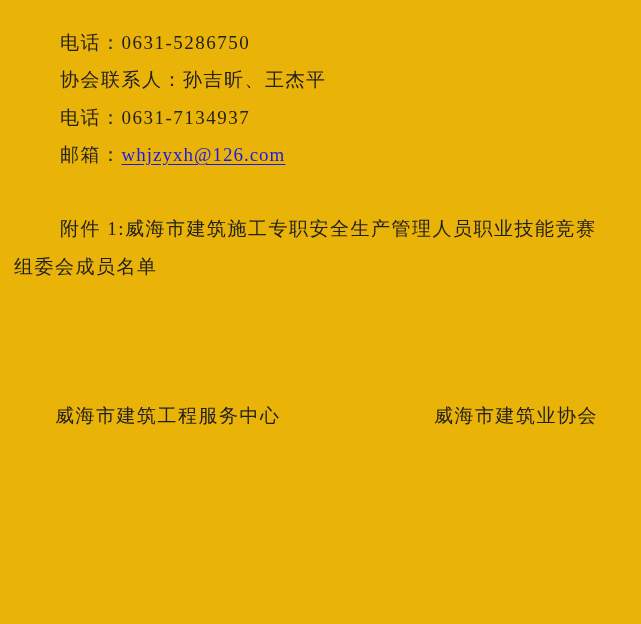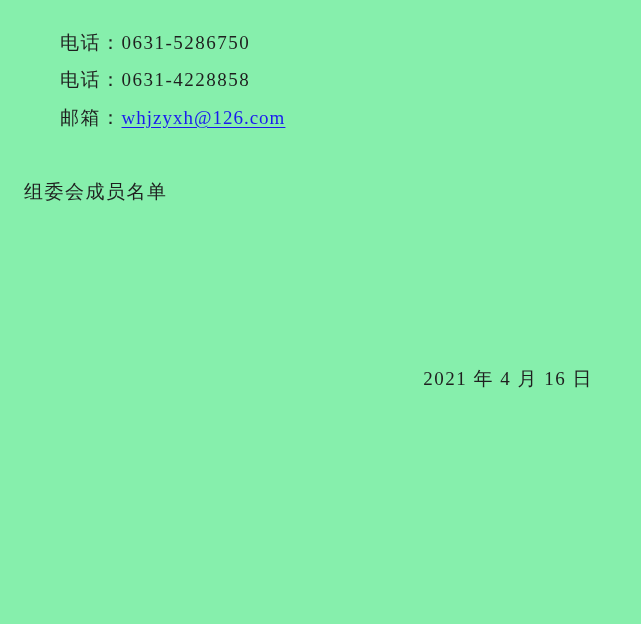--- a/index.html
+++ b/index.html
@@ -6,34 +6,34 @@
     margin: 0;
     padding: 0;
     background: #ffffff;
   }
   .page {
     position: relative;
     width: 641px;
     height: 624px;
     box-sizing: border-box;
     padding-top: 24px;
-    background: #86efac;
+    background: #eab308;
     font-family: "Liberation Serif", "DejaVu Serif", serif;
     font-size: 19px;
     color: #1f1f1f;
     overflow: hidden;
   }
   .line {
     height: 37.3px;
     line-height: 37.3px;
     white-space: nowrap;
     letter-spacing: 1.5px;
   }
   .indent { padding-left: 60px; }
-  .flush  { padding-left: 24px; }
+  .flush  { padding-left: 14px; }
   .blank  { }
   .email-link {
     color: #1a1aee;
     text-underline-offset: 3px;
     letter-spacing: 1px;
   }
   .signature-row {
     display: flex;
     justify-content: space-between;
     padding-left: 55px;
@@ -44,36 +44,41 @@
     padding-right: 48px;
   }
 </style>
 </head>
 <body>
 
 <div class="page">
 
   <div class="line indent">电话：0631-5286750</div>
 
+  <div class="line indent">协会联系人：孙吉昕、王杰平</div>
 
-  <div class="line indent">电话：0631-4228858</div>
+  <div class="line indent">电话：0631-7134937</div>
 
   <div class="line indent">
     <span>邮箱：</span><a href="#" class="email-link">whjzyxh@126.com</a>
   </div>
 
   <div class="line blank"></div>
 
+  <div class="line indent">附件 1:威海市建筑施工专职安全生产管理人员职业技能竞赛</div>
 
   <div class="line flush">组委会成员名单</div>
 
 
 
   <div class="line blank"></div>
   <div class="line blank"></div>
   <div class="line blank"></div>
 
+  <div class="line signature-row">
+    <span>威海市建筑工程服务中心</span>
+    <span>威海市建筑业协会</span>
+  </div>
 
   <div class="line blank"></div>
 
-  <div class="line date-row">2021 年 4 月 16 日</div>
 
 </div>
 
 </body></html>

